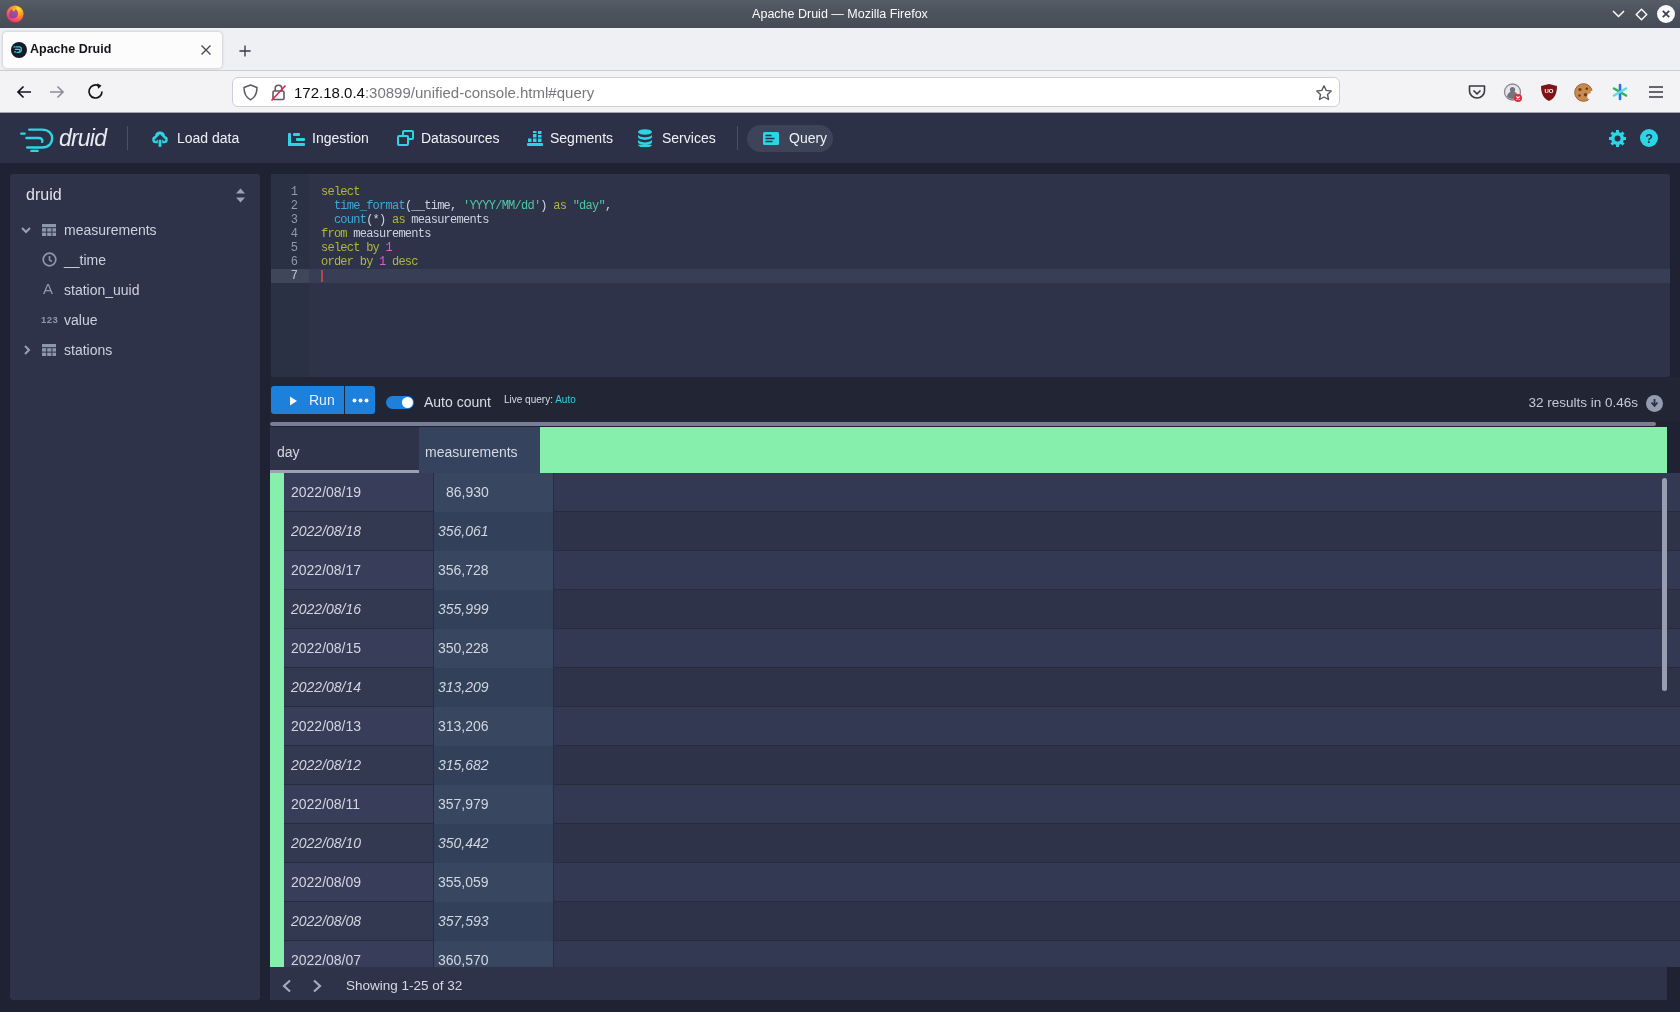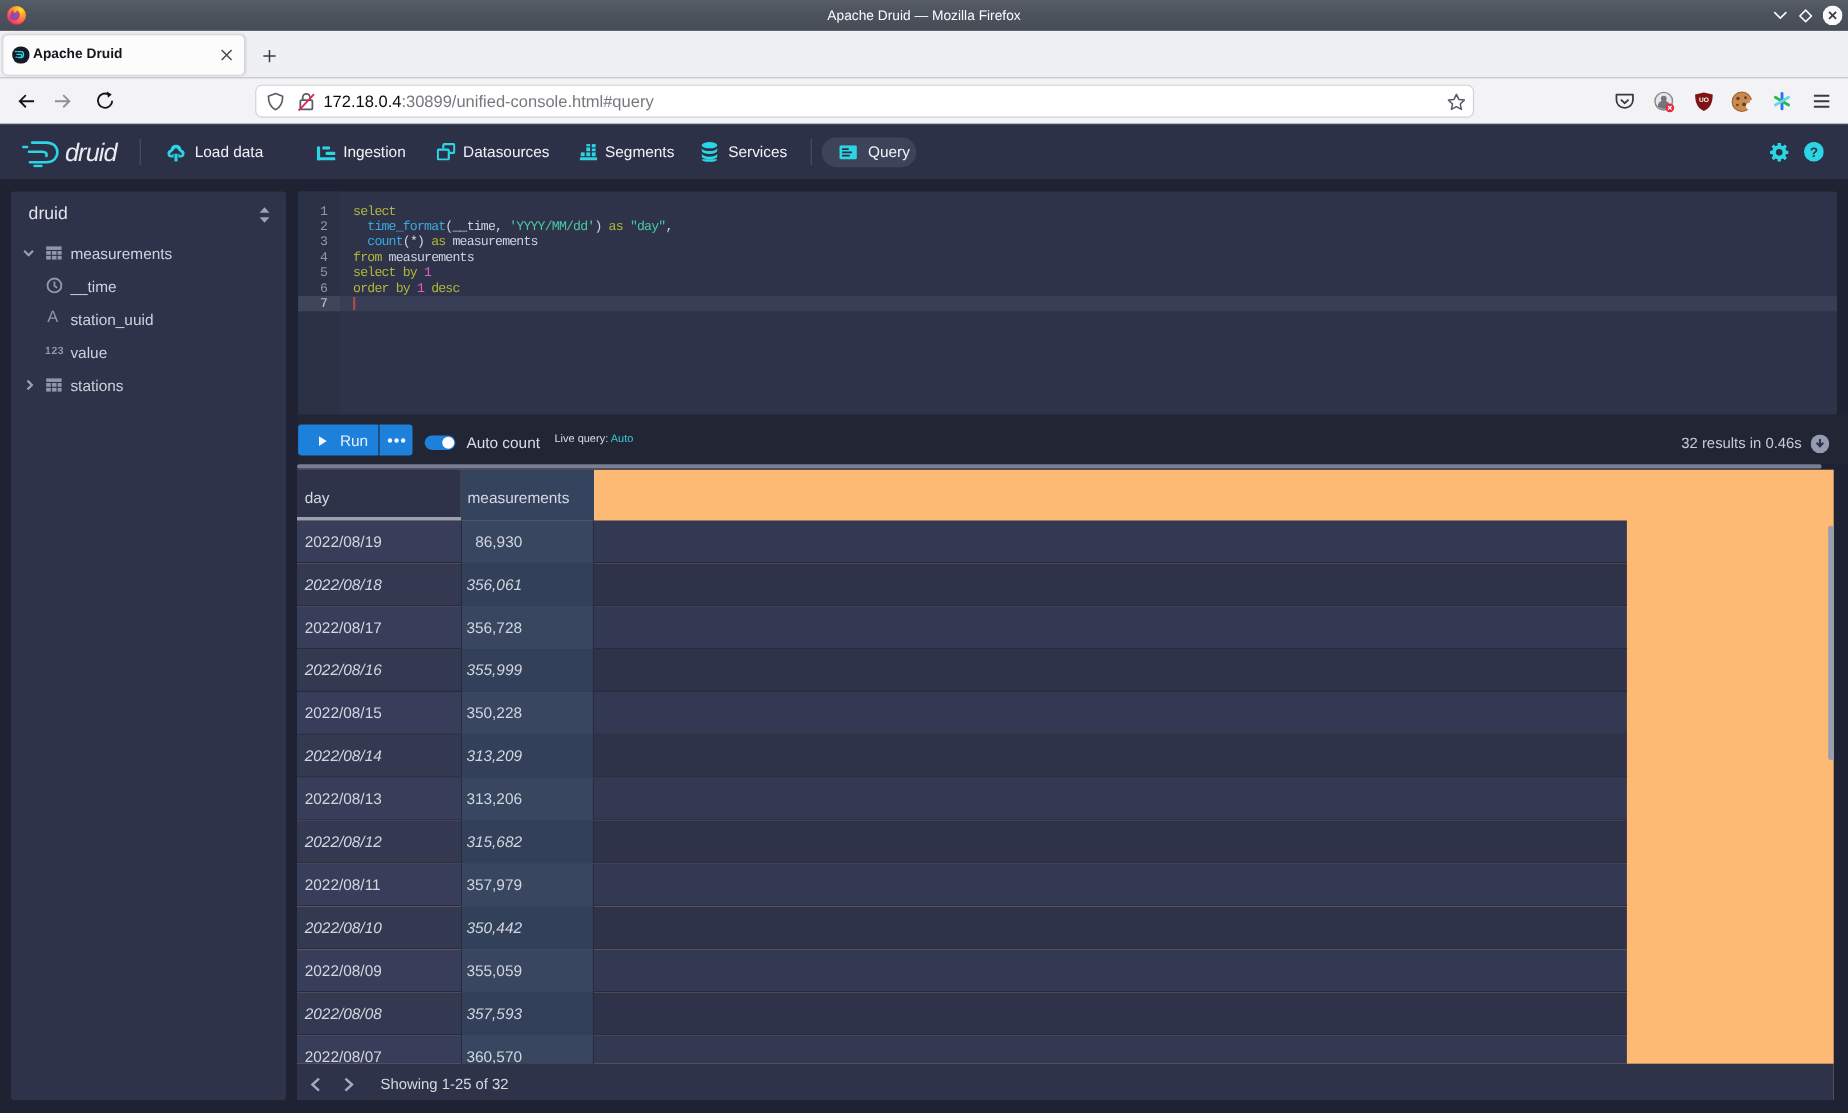--- a/index.html
+++ b/index.html
@@ -37,21 +37,21 @@
   .lnum { position:absolute; width:27px; text-align:right; color:#9099ad; font-size:12px; line-height:14px; }
   .cline { position:absolute; left:50px; line-height:14px; font-size:12px; letter-spacing:-0.75px; white-space:pre; color:#ccd3e0; }
   .kw { color:#b0b73c;text-align:center; } .fn { color:#3caadd; } .st { color:#4cc8a5; } .num { color:#e35ac9; }
 
   #runbar { left:270px; top:377px; width:1410px; height:45px; background:#222634; }
   #runbtn { position:absolute; left:1px; top:9px; width:73px; height:28px; background:#1d80db; border-radius:3px 0 0 3px; }
   #morebtn { position:absolute; left:75px; top:9px; width:30px; height:28px; background:#1d80db; border-radius:0 3px 3px 0; }
 
   #splitter { left:270px; top:422px; width:1386px; height:3.5px; background:#787e95; border-radius:2px; }
 
-  #tablearea { left:270px; top:427px; width:1397px; height:573px; background:#fdba74; }
+  #tablearea { left:270px; top:427px; width:1397px; height:573px; background:#86efac; }
   .hcell { position:absolute; top:0; height:45.5px; font-size:14px; color:#d5d9e2; }
   .trow { position:absolute; left:0; width:1397px; height:39px; }
   .trow .c1 { position:absolute; left:7px; top:11px; font-size:14px; color:#d2d6e0; }
   .trow .c2 { position:absolute; left:154px; top:11px; font-size:14px; color:#d2d6e0; }
   .even { background:#2e3349;font-style:italic; } .odd { background:#333853; }
   .trow { box-shadow: inset 0 -1px 0 #262b3d; }
   .trow::before { content:''; position:absolute; left:0; top:0; width:149px; height:38px; background:rgba(165,185,228,0.05); }
   .mcol { position:absolute; left:149px; top:0; width:121px; height:39px; box-shadow: inset 1px 0 0 #272c3f, inset -1px 0 0 #272c3f; }
   .even .mcol { background:#334059; } .odd .mcol { background:#384660; }
 </style>
@@ -342,21 +342,21 @@
   </div>
   <div class="abs" id="splitter"></div>
   <div class="abs" id="tablearea">
     <div class="hcell" style="left:0;width:149px;background:#2e3349">
       <span class="abs" style="left:7px;top:17px">day</span>
     </div>
     <div class="hcell" style="left:149px;width:121px;background:#36435f">
       <span class="abs" style="left:6px;top:17px">measurements</span>
     </div>
     <div class="abs" style="left:0;top:42.5px;width:149px;height:3px;background:#9ba1b5"></div>
-    <div class="abs" id="rows" style="left:0;top:45.5px;width:1209px;height:494.5px;overflow:hidden">
+    <div class="abs" id="rows" style="left:14px;top:45.5px;width:1397px;height:494.5px;overflow:hidden">
       <div class="trow odd" style="top:0px">
         <div class="mcol"></div>
         <span class="c1">2022/08/19</span>
         <span class="c2" style="left:162px">86,930</span>
       </div>
       <div class="trow even" style="top:39px">
         <div class="mcol"></div>
         <span class="c1">2022/08/18</span>
         <span class="c2" style="left:154px">356,061</span>
       </div>

